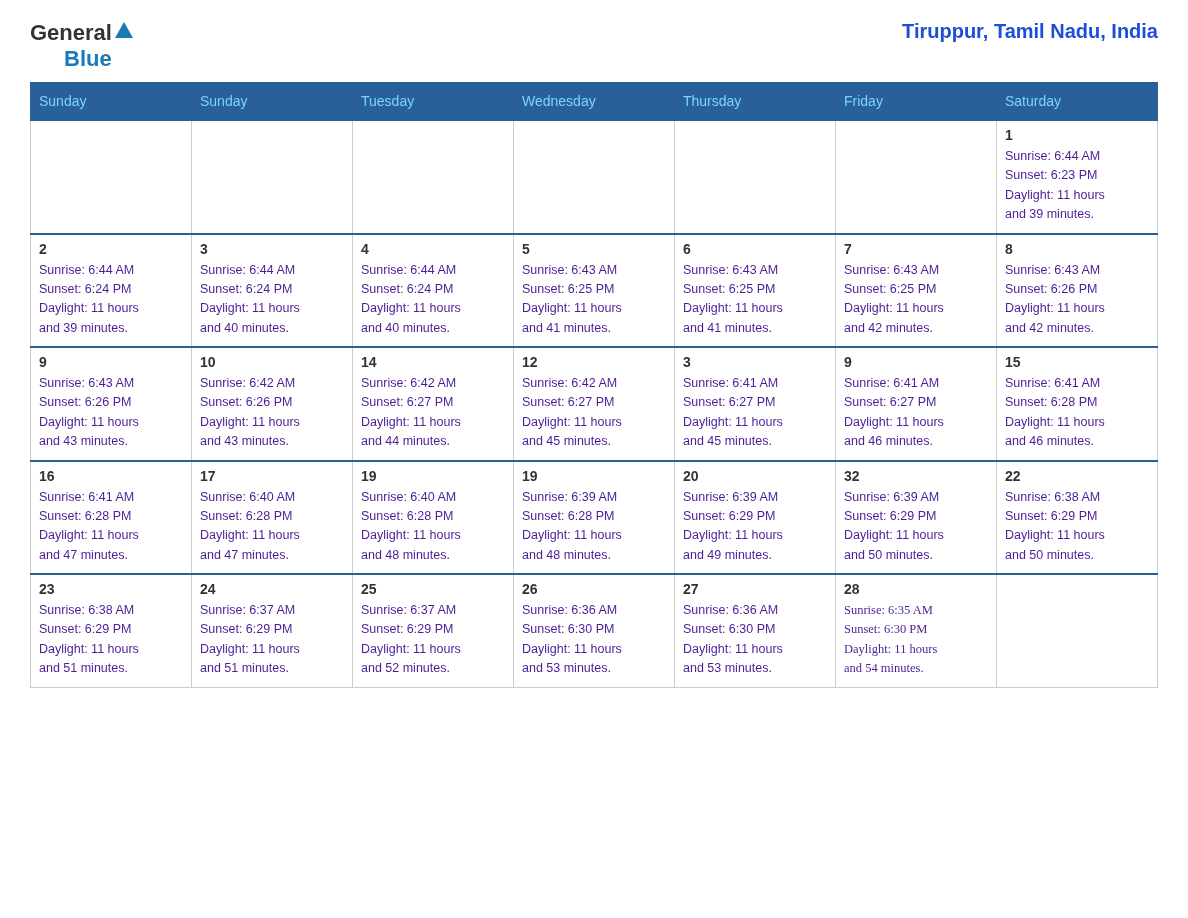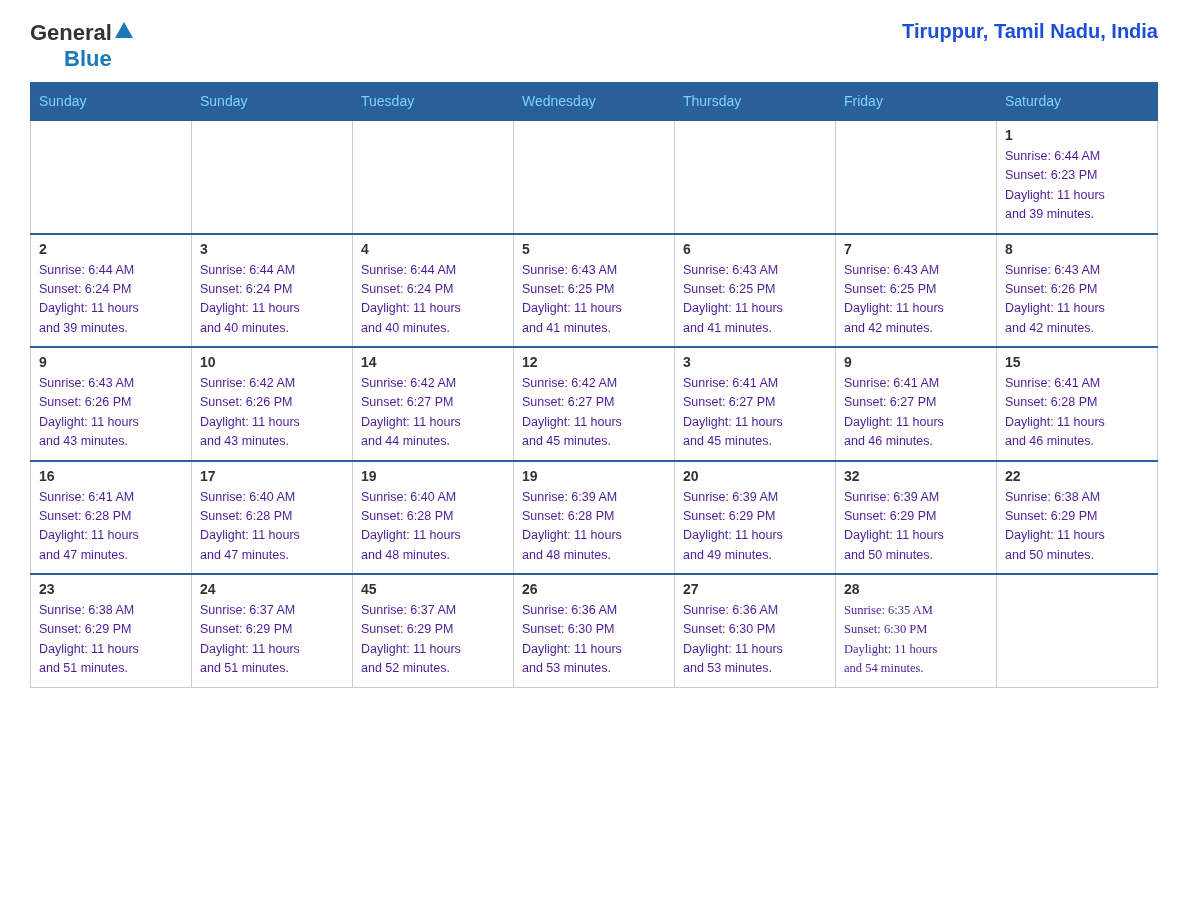--- a/index.html
+++ b/index.html
@@ -300,21 +300,21 @@
 and 51 minutes.</div>
         </td>
         <td>
           <span class="day-number">24</span>
           <div class="day-info" style="white-space: pre-line;">Sunrise: 6:37 AM
 Sunset: 6:29 PM
 Daylight: 11 hours
 and 51 minutes.</div>
         </td>
         <td>
-          <span class="day-number">45</span>
+          <span class="day-number">25</span>
           <div class="day-info" style="white-space: pre-line;">Sunrise: 6:37 AM
 Sunset: 6:29 PM
 Daylight: 11 hours
 and 52 minutes.</div>
         </td>
         <td>
           <span class="day-number">26</span>
           <div class="day-info" style="white-space: pre-line;">Sunrise: 6:36 AM
 Sunset: 6:30 PM
 Daylight: 11 hours

